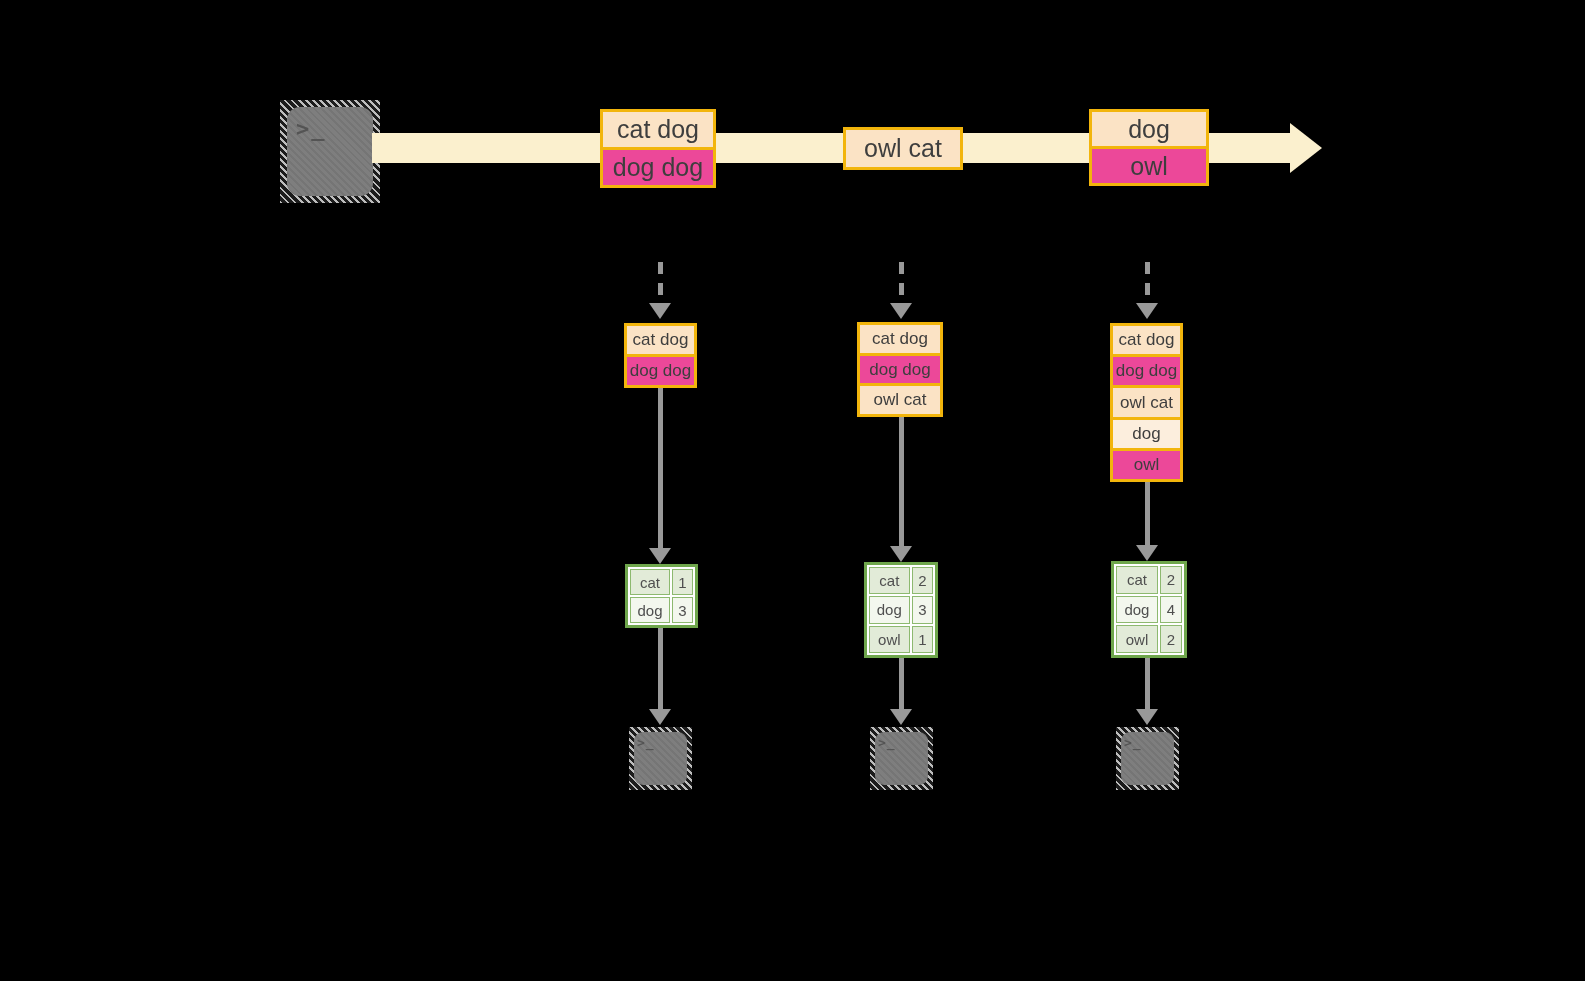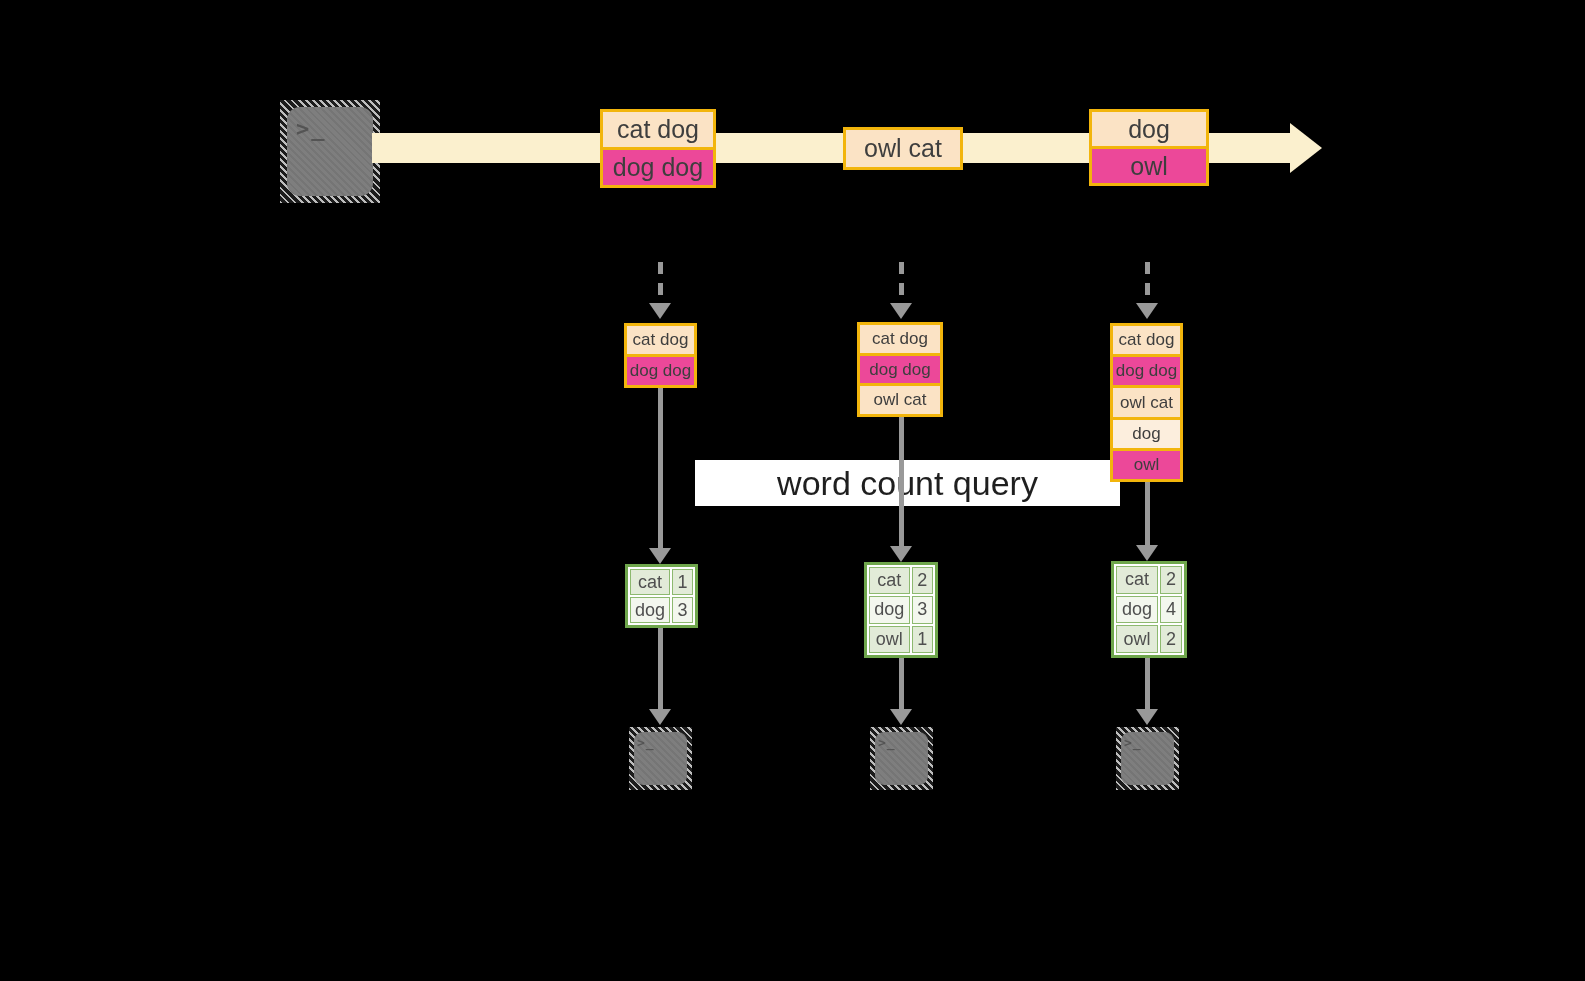--- a/index.html
+++ b/index.html
@@ -40,21 +40,21 @@
 
   
   .qlabel{position:absolute;left:695px;top:460px;width:425px;height:46px;background:#fff;
           display:flex;align-items:center;justify-content:center;font-size:34px;color:#1f1f1f;z-index:1;}
   .z2{z-index:2;} .z3{z-index:3;}
 
   
   .gtable{position:absolute;box-sizing:border-box;background:#fff;border:3px solid #6fa64c;
           display:grid;grid-template-columns:1.9fr 1fr;gap:2px;padding:2px;}
   .gtable .cell{display:flex;align-items:center;justify-content:center;border:1px solid #8db96f;
-                color:#4f4f4f;font-size:18px;}
+                color:#4f4f4f;font-size:15px;}
   .g-dark{background:#e2ebd8;}
   .g-light{background:#f3f7ee;}
 </style>
 </head>
 <body>
 
 <div class="canvas">
 
   <div class="term term-big" style="left:280px;top:100px;width:100px;height:103px;">
     <div class="inner"></div>
@@ -93,21 +93,20 @@
     <div class="row t-peach stack-text">owl cat</div>
   </div>
   <div class="obox z3" style="left:1110px;top:323px;width:73px;height:159px;">
     <div class="row t-peach stack-text">cat dog</div>
     <div class="row t-cream stack-text">dog dog</div>
     <div class="row t-peach stack-text">owl cat</div>
     <div class="row t-peach2 stack-text">dog</div>
     <div class="row t-cream stack-text">owl</div>
   </div>
 
-  <div class="qlabel">word count query</div>
 
   <div class="shaft z2" style="left:658px;top:388px;height:162px;"></div>
   <div class="head-down z2" style="left:649px;top:548px;"></div>
   <div class="shaft z2" style="left:899px;top:417px;height:131px;"></div>
   <div class="head-down z2" style="left:890px;top:546px;"></div>
   <div class="shaft z2" style="left:1145px;top:482px;height:65px;"></div>
   <div class="head-down z2" style="left:1136px;top:545px;"></div>
 
   <div class="gtable" style="left:625px;top:564px;width:73px;height:64px;grid-template-rows:1fr 1fr;">
     <div class="cell g-dark">cat</div>

